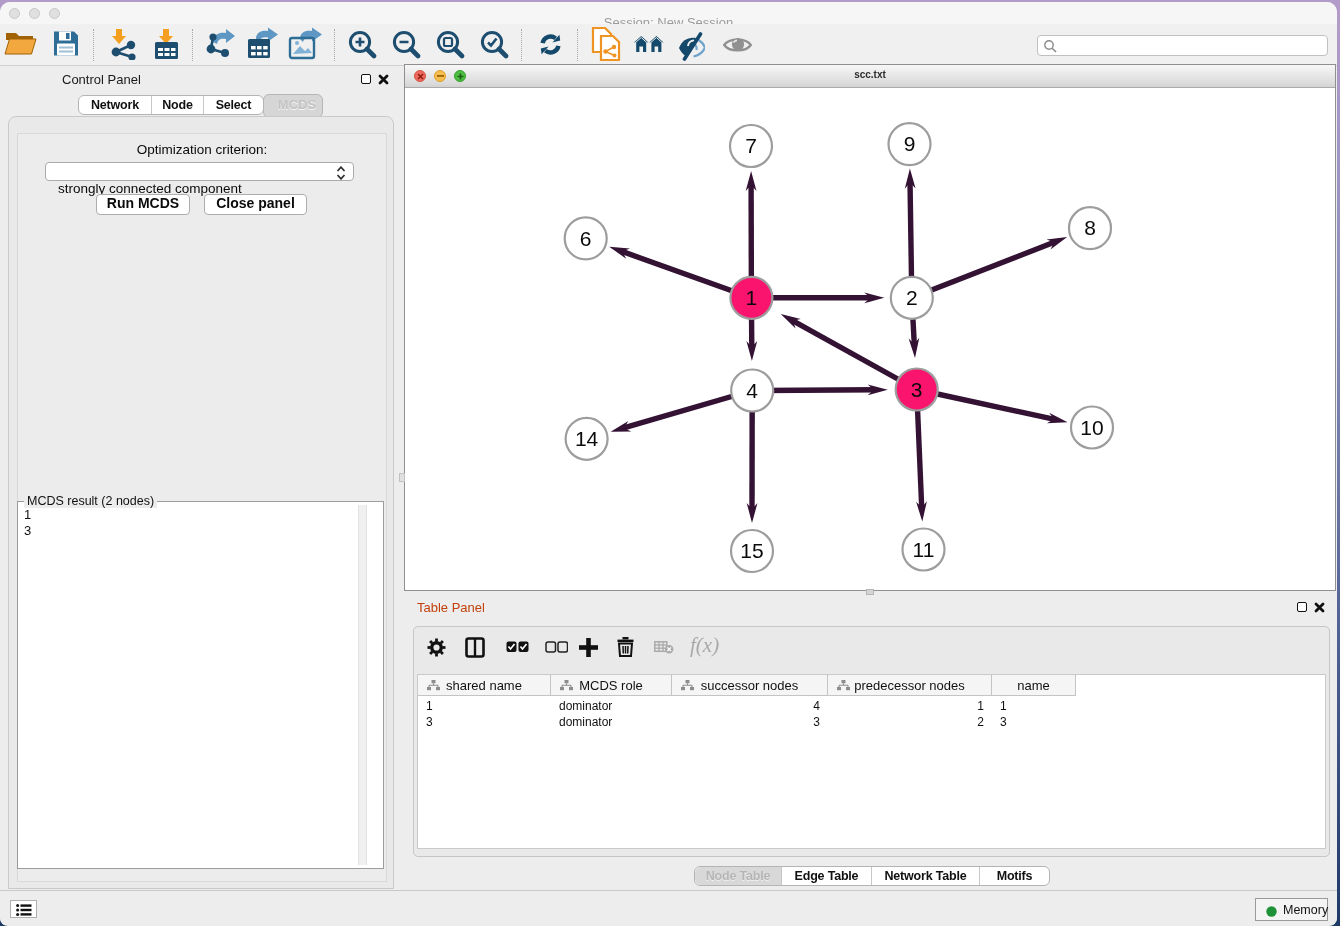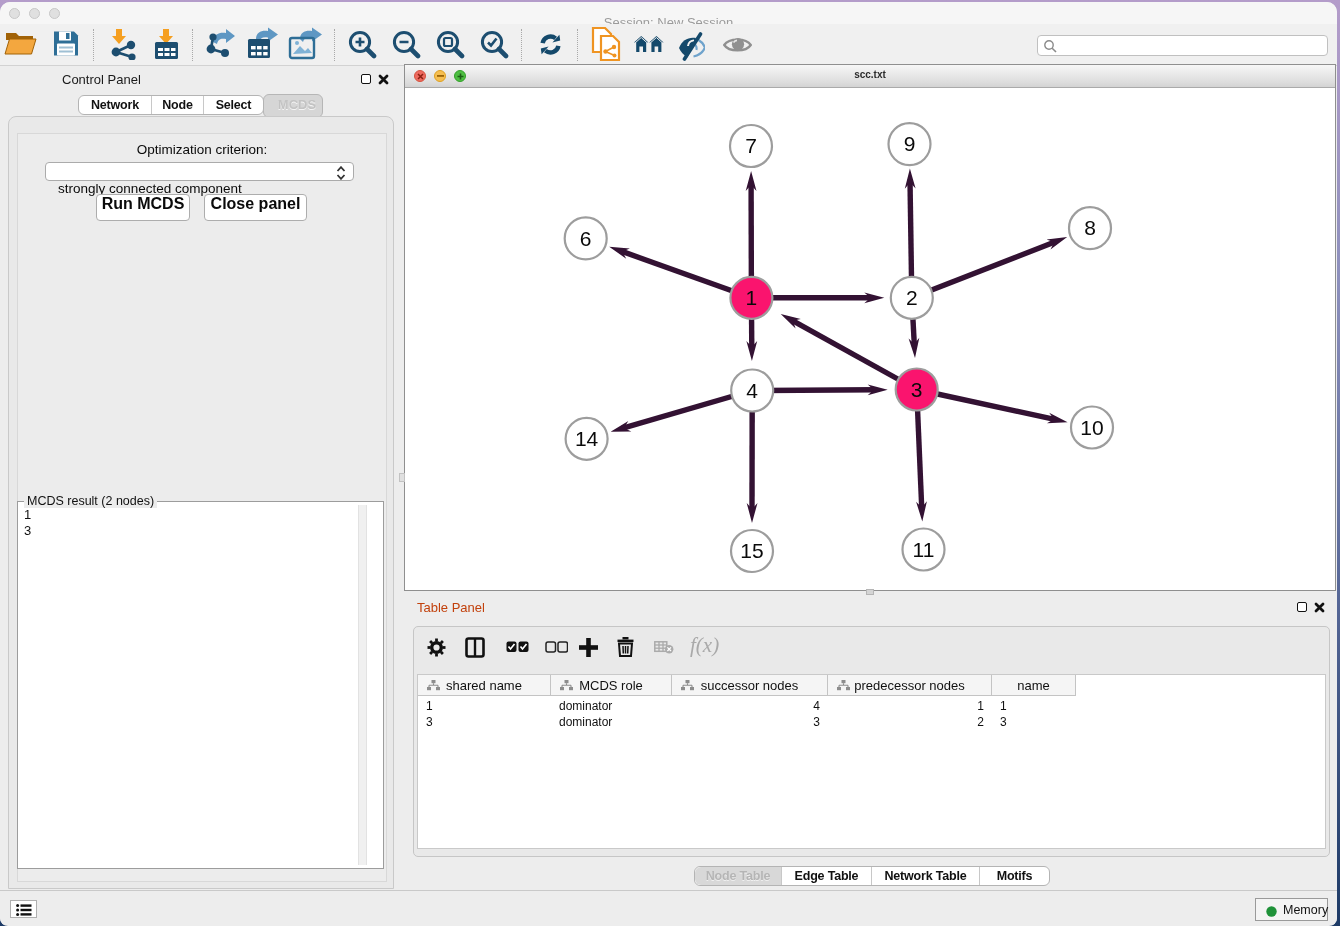--- a/index.html
+++ b/index.html
@@ -30,22 +30,22 @@
     border-right:1px solid #c8c8c8;box-sizing:border-box;}
   .tabseg:last-child{border-right:none;}
   #cp-pane{position:absolute;left:8px;top:114px;width:386px;height:773px;background:#e9e9e9;
     border:1px solid #c9c9c9;border-radius:8px 8px 0 0;box-sizing:border-box;}
   #cp-inner{position:absolute;left:8px;top:16px;width:370px;height:749px;background:#ececec;
     border:1px solid #d8d8d8;box-sizing:border-box;}
   #opt-label{position:absolute;left:0;top:8px;width:100%;text-align:center;font-size:13.5px;color:#0a0a0a;}
   #opt-select{position:absolute;left:27px;top:28px;width:309px;height:19px;background:#fff;
     border:1px solid #ababab;border-radius:4px;box-sizing:border-box;}
   #opt-select span{position:absolute;left:12px;top:2px;font-size:13.5px;color:#0a0a0a;margin-top:16px;}
-  .aquabtn{position:absolute;top:60px;height:27px;background:#fff;border:1px solid #adadad;
-    border-radius:4px;box-sizing:border-box;text-align:center;font-size:16px;font-weight:bold;
+  .aquabtn{position:absolute;top:60px;height:21px;background:#fff;border:1px solid #adadad;
+    border-radius:4px;box-sizing:border-box;text-align:center;font-size:14px;font-weight:bold;
     color:#0a0a0a;line-height:17px;}
   #fieldset{position:absolute;left:8px;top:384px;width:367px;height:368px;background:#fff;
     border:1px solid #9c9c9c;box-sizing:border-box;}
   #fieldset-legend{position:absolute;left:6px;top:-8px;background:#ececec;padding:0 3px;
     font-size:12.5px;color:#111;}
   #mcds-items{position:absolute;left:6px;top:5px;font-size:13px;color:#111;line-height:16px;}
   #mcds-scroll{position:absolute;right:16px;top:3px;width:7px;height:360px;background:#f0f0f0;border-left:1px solid #e2e2e2;border-right:1px solid #e2e2e2;}
   
   #netframe{position:absolute;left:404px;top:62px;width:932px;height:527px;
     border:1px solid #8f8f8f;box-sizing:border-box;background:#fff;}

